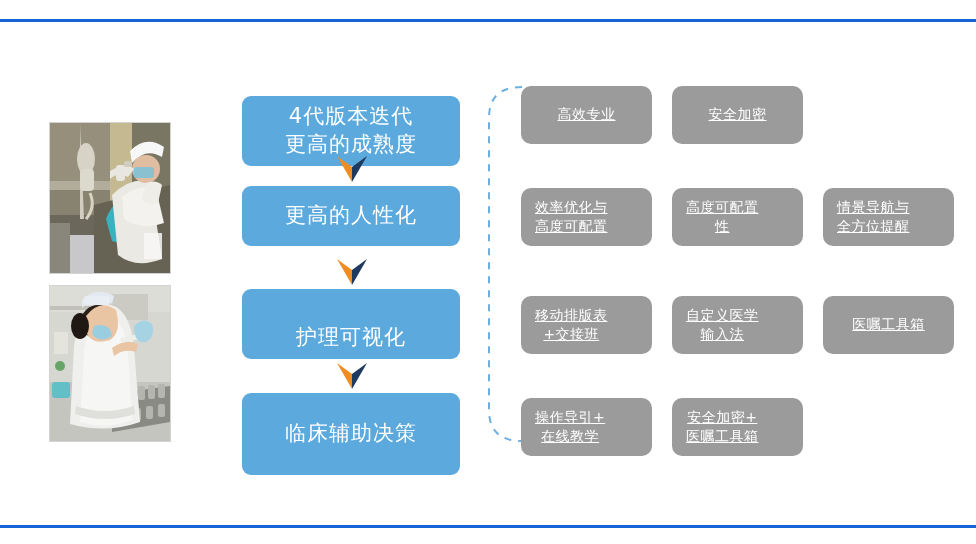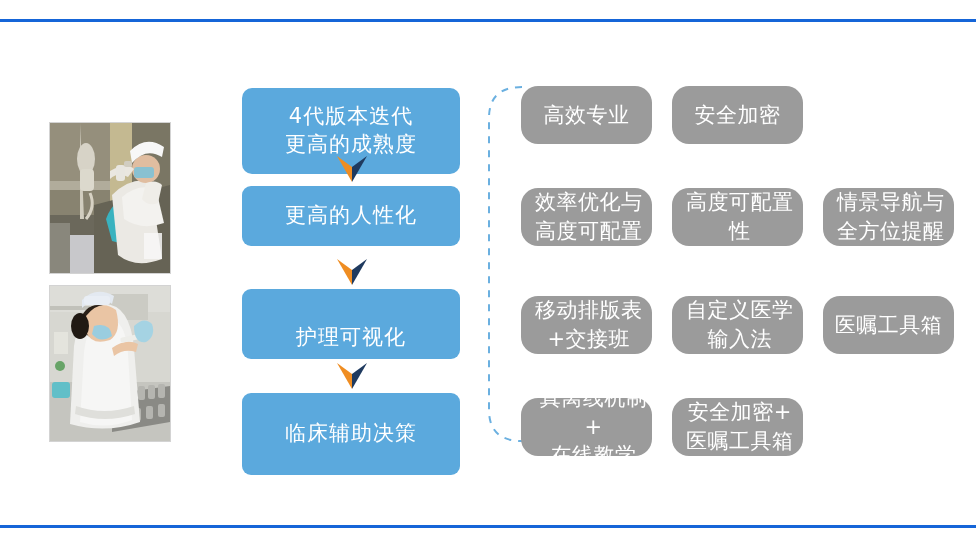--- a/index.html
+++ b/index.html
@@ -61,21 +61,21 @@
     display: flex;
     align-items: center;
     justify-content: center;
     text-align: center;
     font-size: 21px;
     line-height: 1.32;
     letter-spacing: 1px;
     box-sizing: border-box;
     padding: 4px 8px;
   }
-  .stage-0 { top: 88px;  height: 86px; border-radius: 10px; }
+  .stage-0 { top: 96px;  height: 70px; }
   .stage-1 { top: 186px; height: 60px; }
   .stage-2 { top: 289px; height: 70px; }
   .stage-3 { top: 393px; height: 82px; }
 
   
   .chev {
     position: absolute;
     left: 337px;
     width: 30px;
     height: 26px;
@@ -84,28 +84,29 @@
   .chev-1 { top: 259px; }
   .chev-2 { top: 363px; }
   .chev svg { display: block; width: 100%; height: 100%; }
 
   
   .feature {
     position: absolute;
     width: 131px;
     height: 58px;
     background: #9b9b9b;
-    border-radius: 17px;
+    border-radius: 10px;
     color: #ffffff;
-    font-size: 21px;
+    font-size: 14px;
     line-height: 1.38;
     letter-spacing: 0.5px;
     box-sizing: border-box;
     display: flex;
     align-items: center;
+    text-decoration: underline;
   }
   .feature.single {
     justify-content: center;
     text-align: center;
     padding: 0 6px;
   }
   .feature.multi {
     justify-content: flex-start;
     text-align: center;
     padding-left: 14px;
@@ -275,21 +276,21 @@
     <span>
       <span>自定义医学</span><br><span>输入法</span>
     </span>
   </div>
   <div class="feature single frow-2 fcol-2">
     <span><span>医嘱工具箱</span></span>
   </div>
 
   <div class="feature multi frow-3 fcol-0">
     <span>
-      <span>真离线机制+</span><br><span>在线教学</span>
+      <span>操作导引+</span><br><span>在线教学</span>
     </span>
   </div>
   <div class="feature multi frow-3 fcol-1">
     <span>
       <span>安全加密+</span><br><span>医嘱工具箱</span>
     </span>
   </div>
 
 </div>
 

